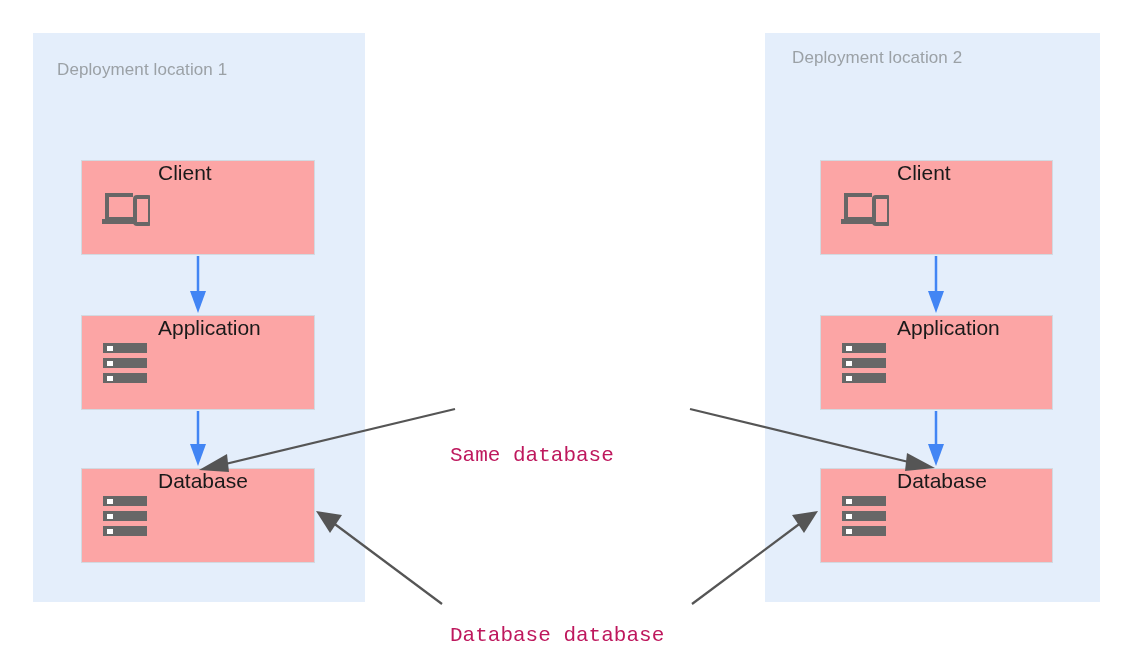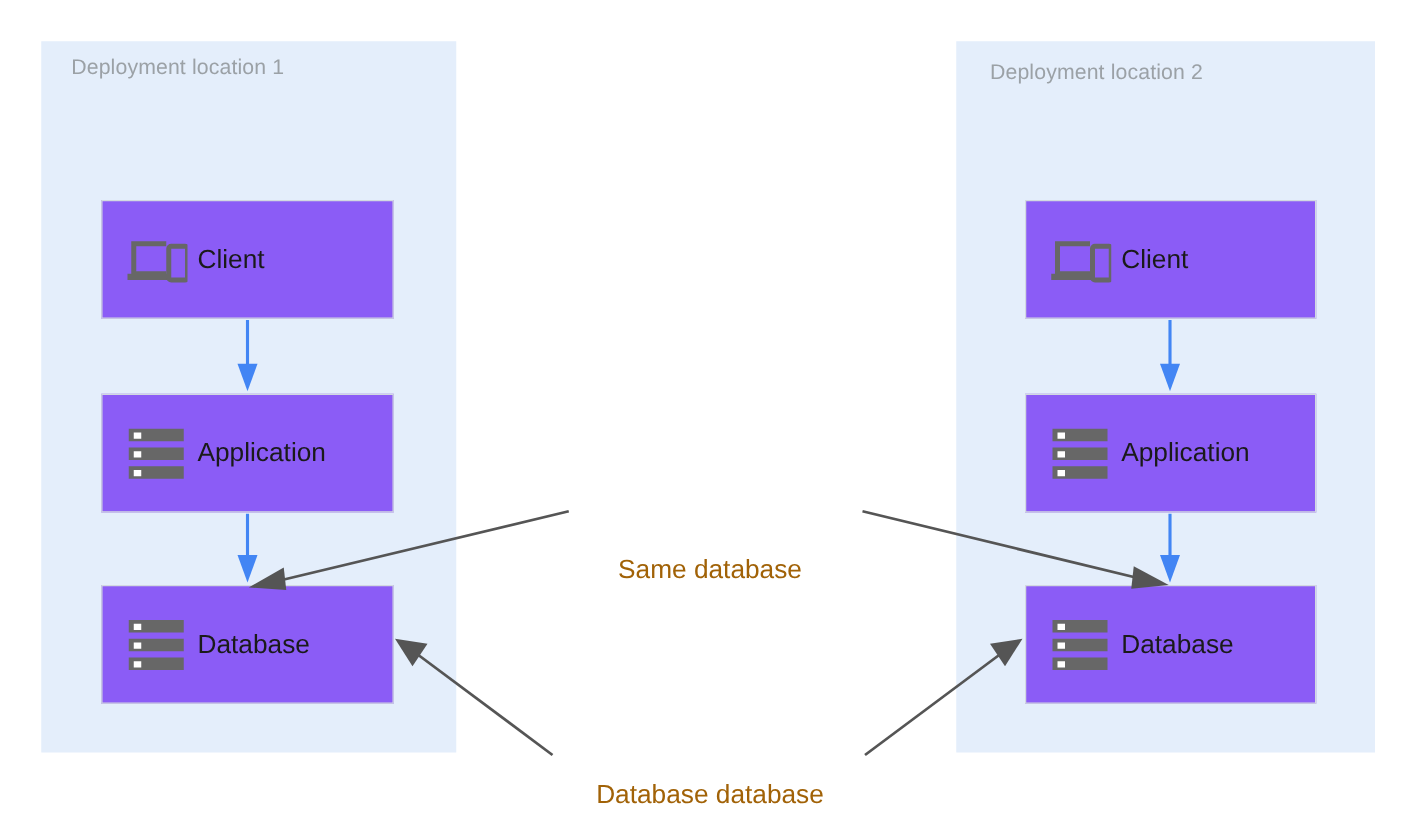--- a/index.html
+++ b/index.html
@@ -23,65 +23,65 @@
   }
   .panel-label {
     position: absolute;
     font-size: 17px;
     color: #9ba1a6;
     letter-spacing: 0.1px;
     white-space: nowrap;
   }
   .node-box {
     position: absolute;
-    background: #8b5cf6;
+    background: #fca5a5;
     border: 1px solid #d2d9e0;
     box-sizing: border-box;
     display: flex;
-    align-items: center;
   }
   .node-icon {
     flex: 0 0 auto;
     width: 58px;
     margin-left: 14px;
     display: flex;
     align-items: center;
     justify-content: center;
   }
   .node-label {
     flex: 1 1 auto;
     font-size: 21px;
     color: #1a1a1a;
     margin-left: 4px;
     white-space: nowrap;
   }
   .annotation {
     position: absolute;
     font-size: 21px;
-    color: #a16207;
+    color: #be185d;
     line-height: 29px;
-    text-align: center;
+    text-align: left;
     white-space: pre;
+    font-family: Liberation Mono, monospace;
   }
   svg.overlay {
     position: absolute;
     left: 0;
     top: 0;
     width: 1132px;
     height: 662px;
     pointer-events: none;
   }
 </style>
 </head>
 <body>
 
 <div id="canvas">
 
   <div class="panel" style="left:33px; top:33px; width:332px; height:569px;"></div>
-  <div class="panel-label" style="left:57px; top:44px;">Deployment location 1</div>
+  <div class="panel-label" style="left:57px; top:60px;">Deployment location 1</div>
 
   <div class="panel" style="left:765px; top:33px; width:335px; height:569px;"></div>
   <div class="panel-label" style="left:792px; top:48px;">Deployment location 2</div>
 
   <div class="node-box" style="left:81px; top:160px; width:234px; height:95px;">
     <span class="node-icon">
       <svg width="50" height="40" viewBox="0 0 50 40" aria-hidden="true">
         <path d="M5 5 h28 v4 h-24 v20 h24 v4 h-28 z" fill="#676767"></path>
         <rect x="2" y="31" width="34" height="5" fill="#676767"></rect>
         <rect x="35" y="9" width="15" height="27" rx="2" fill="none" stroke="#676767" stroke-width="4"></rect>

